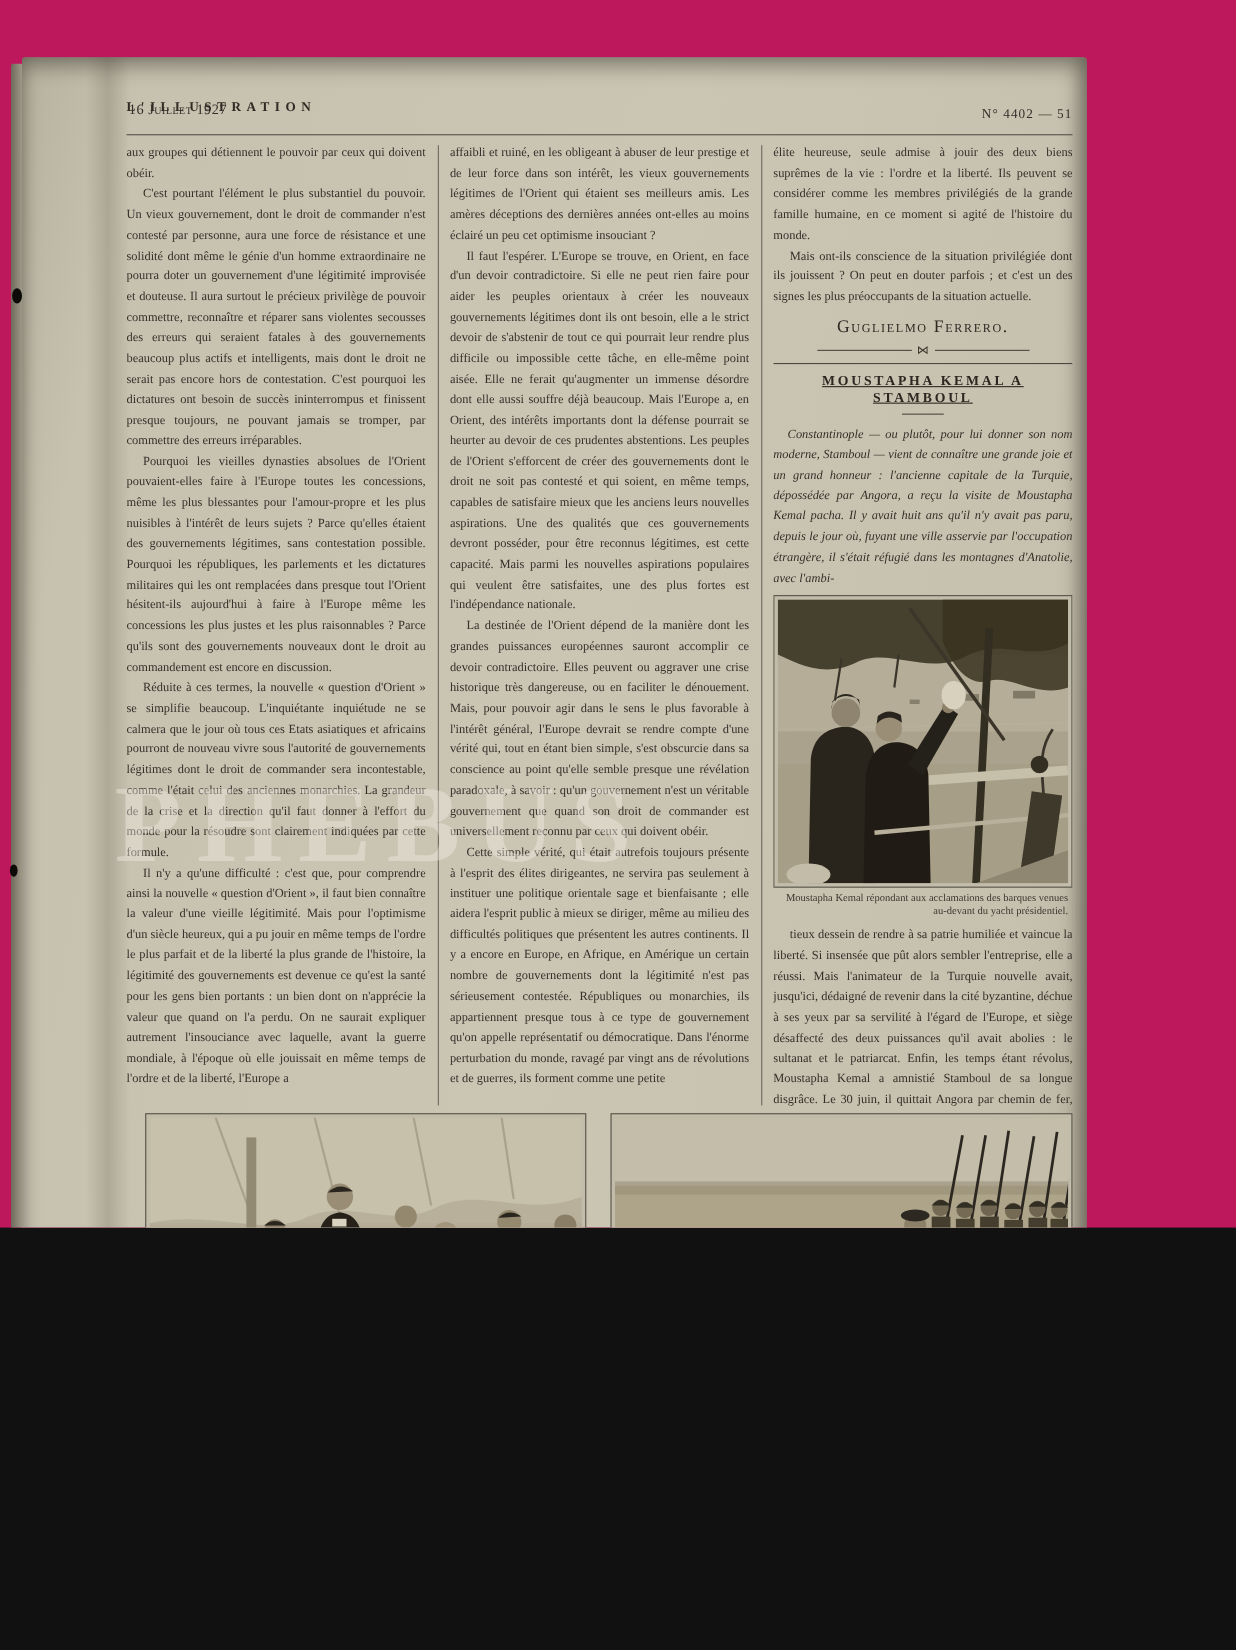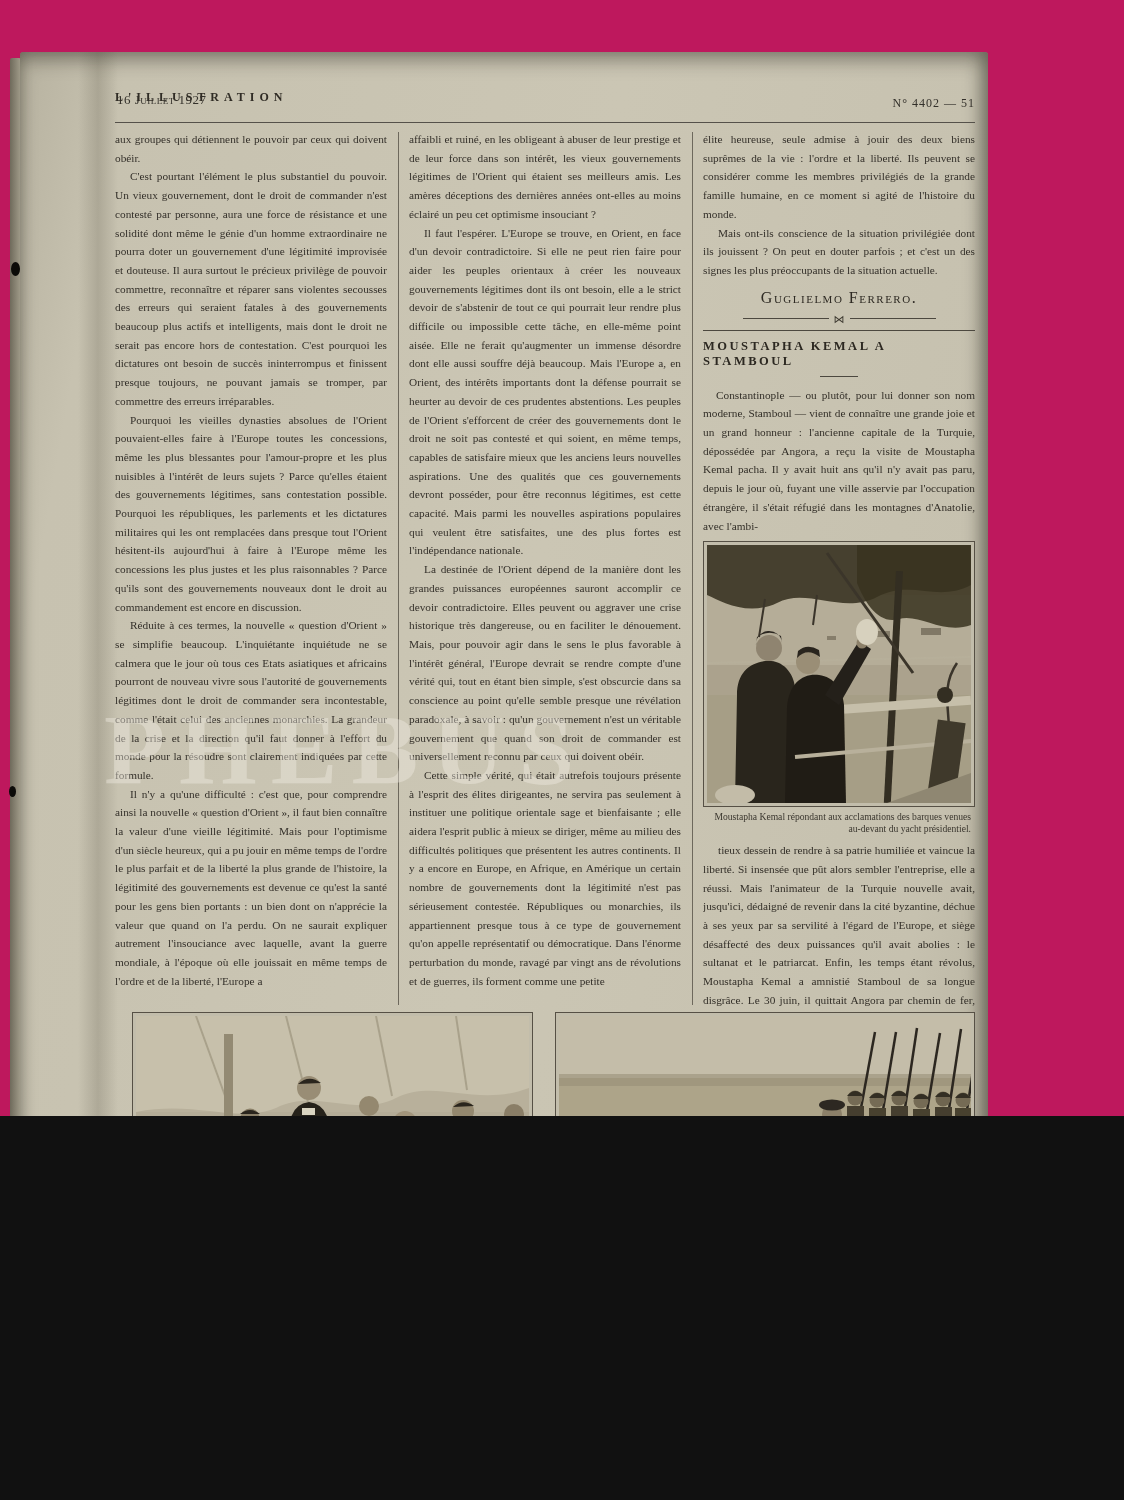--- a/index.html
+++ b/index.html
@@ -32,25 +32,25 @@
   .col p:first-child{text-indent:0;}
   .sep{position:absolute;top:2px;width:1px;height:873px;background:#6d685c;}
   .sep1{left:283px;} .sep2{left:577px;}
   
   .byline{margin:9px 0 2px;text-align:center;font-variant:small-caps;letter-spacing:1.5px;
           font-size:16px;color:#2e2a23;}
   .ornament{display:flex;align-items:center;justify-content:center;margin:7px 0 6px;color:#3d3930;}
   .ornament .bar{height:1px;width:86px;background:#4c483f;}
   .ornament .glyph{font-size:11px;padding:0 5px;line-height:10px;}
   .kemal-head-rule{height:1px;background:#4c483f;margin:2px 0 8px;}
-  .kemal-heading{font-size:12.5px;font-weight:bold;letter-spacing:2.5px;
-                 color:#2c2821;margin:0;}
+  .kemal-heading{text-align:center;font-size:12.5px;font-weight:bold;letter-spacing:2.5px;
+                 color:#2c2821;margin:0;text-decoration:underline;}
   .kemal-heading-underline{width:38px;height:1px;background:#4c483f;margin:7px auto 9px;}
   .smalltext{font-size:9.9px;line-height:11.7px;text-align:justify;color:#332f28;margin:0;}
-  .smalltext.indent{text-indent:13px;}
+  .smalltext.indent{text-indent:13px;font-style:italic;}
   .photo-frame{border:1px solid #565045;padding:3px;background:#c2bdab;margin:6px 0 4px;}
   .photo-frame svg{display:block;}
   .photo-caption{font-size:9.6px;line-height:11.5px;text-align:right;color:#3a362e;margin:2px 4px 7px;}
   
   .bphoto{position:absolute;border:1px solid #565045;padding:3px;background:#c2bdab;}
   .bphoto-left{left:112px;top:960px;width:393px;height:268px;}
   .bphoto-right{left:535px;top:960px;width:412px;height:263px;}
   .bcaption{position:absolute;font-size:9.8px;color:#3a362e;text-align:center;}
   .bcaption-left{left:112px;top:1247px;width:401px;}
   .bcaption-right{left:535px;top:1240px;width:420px;}

